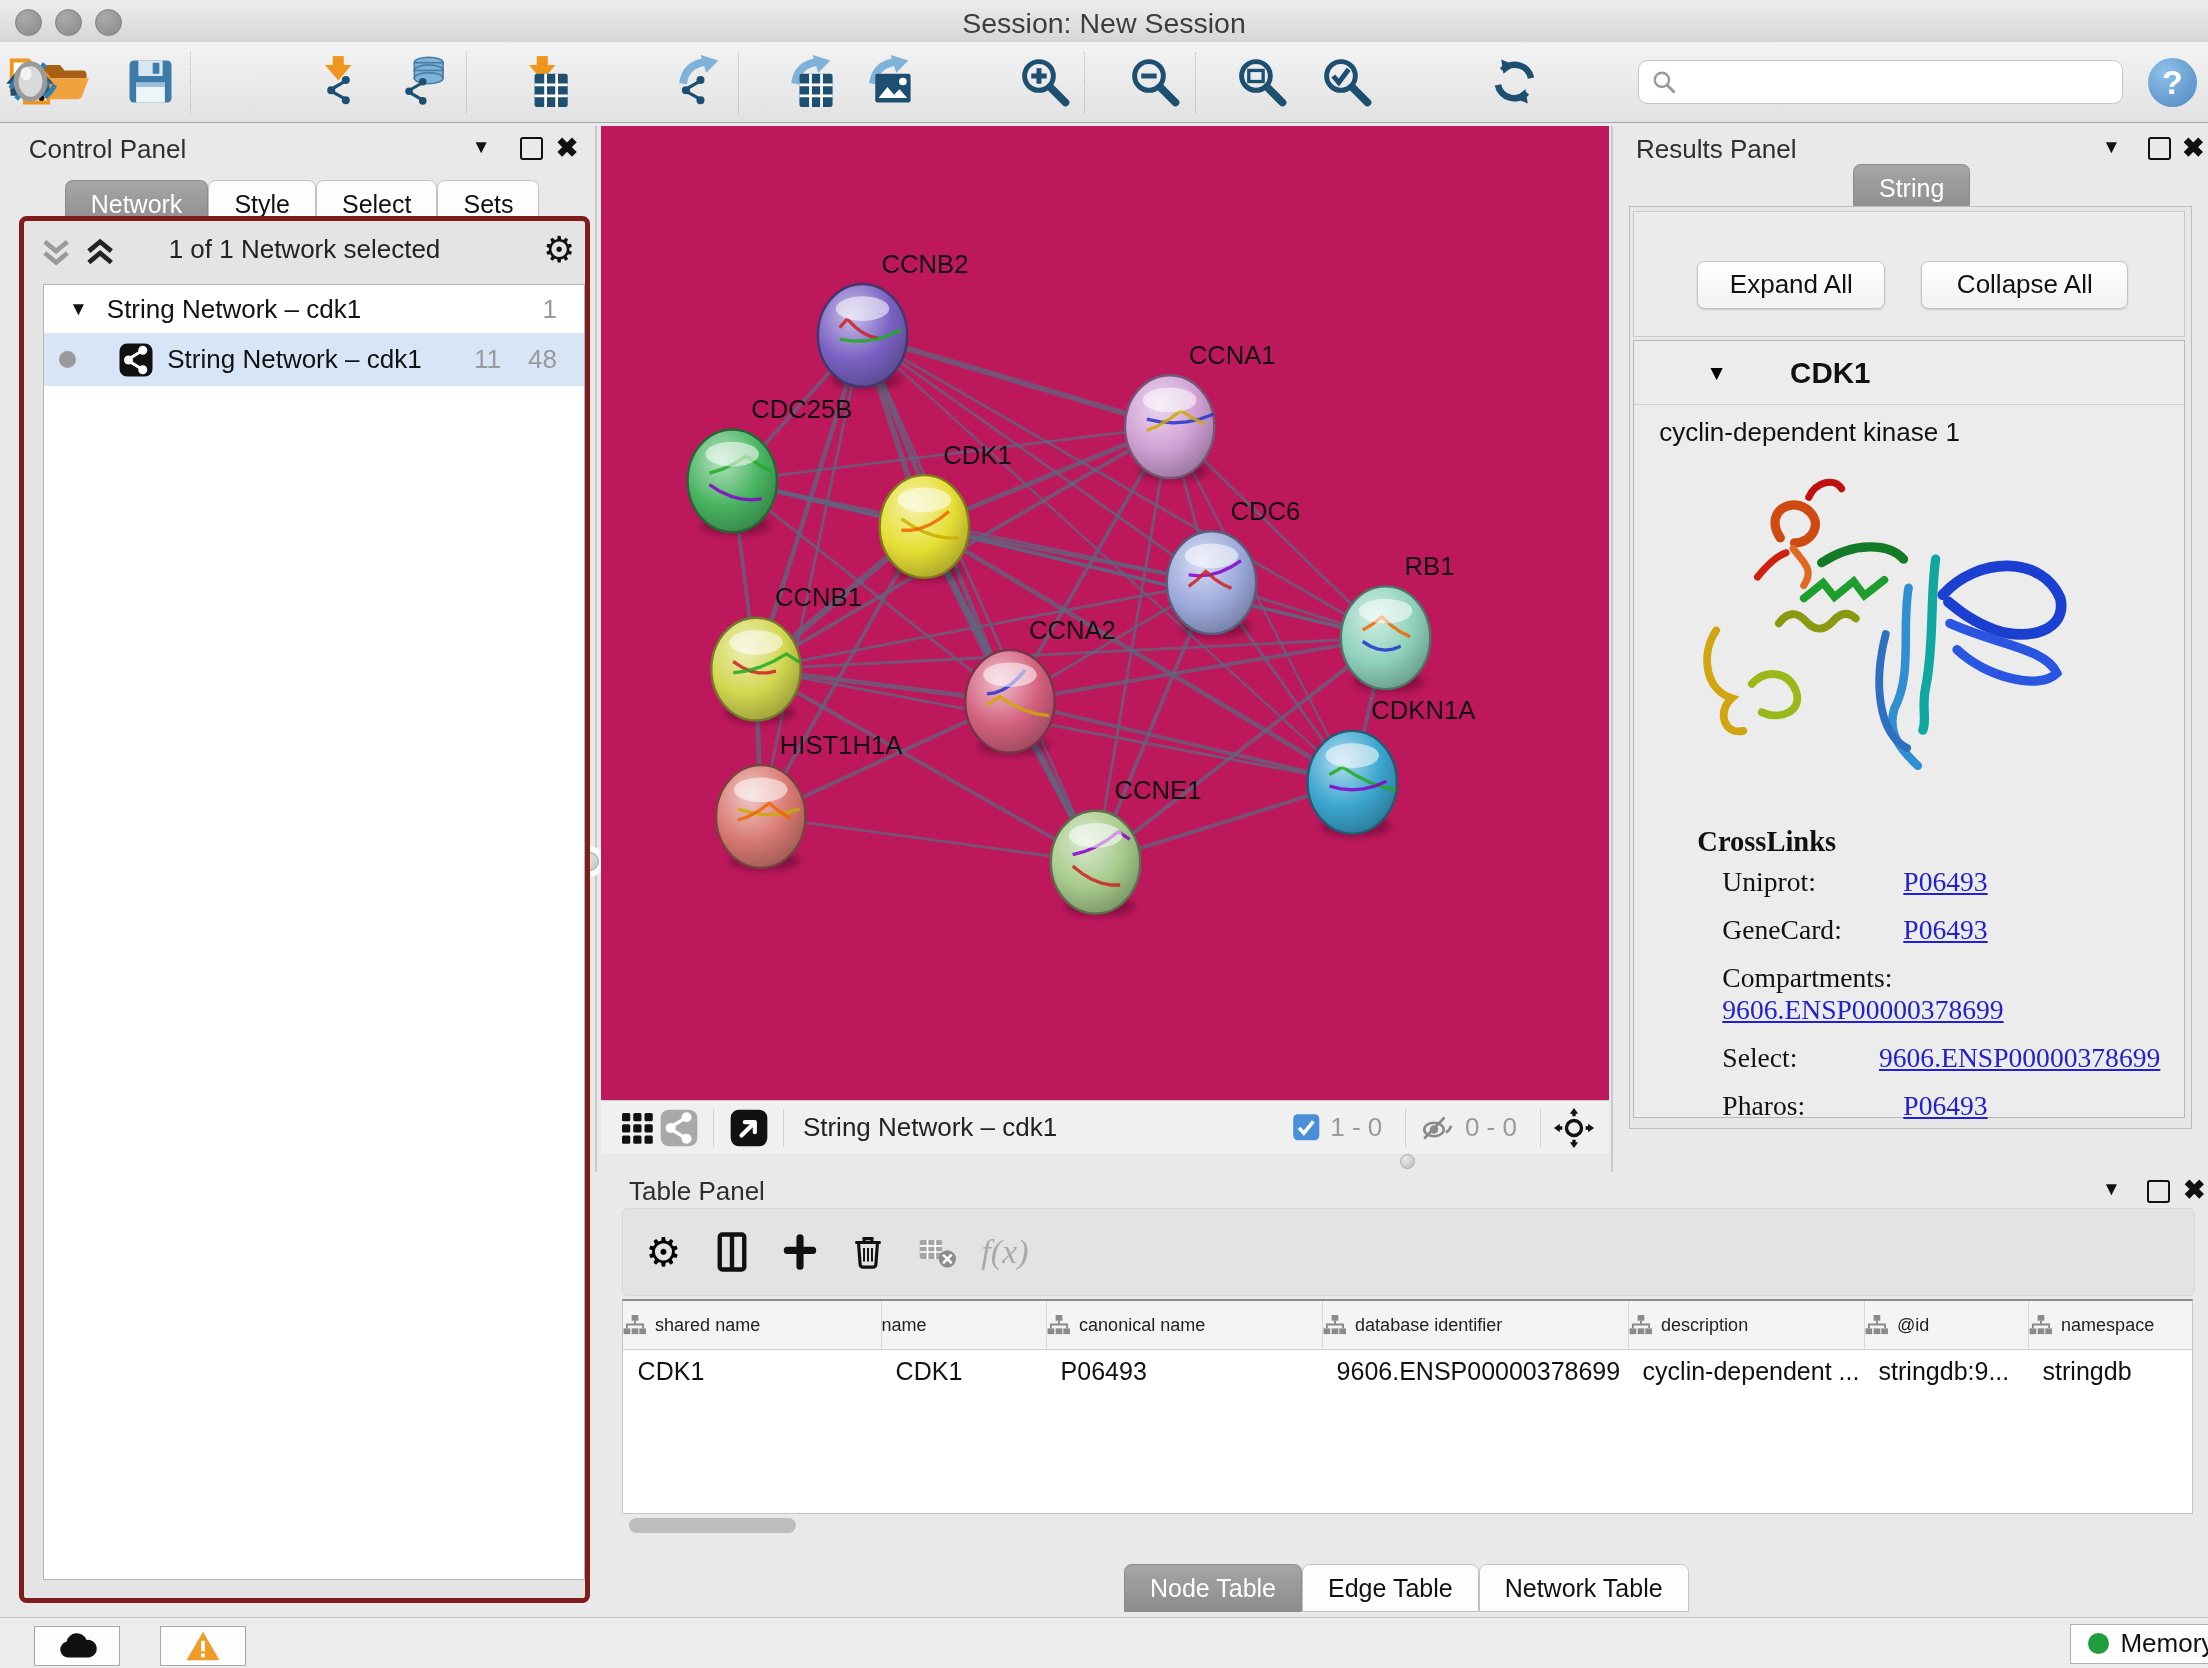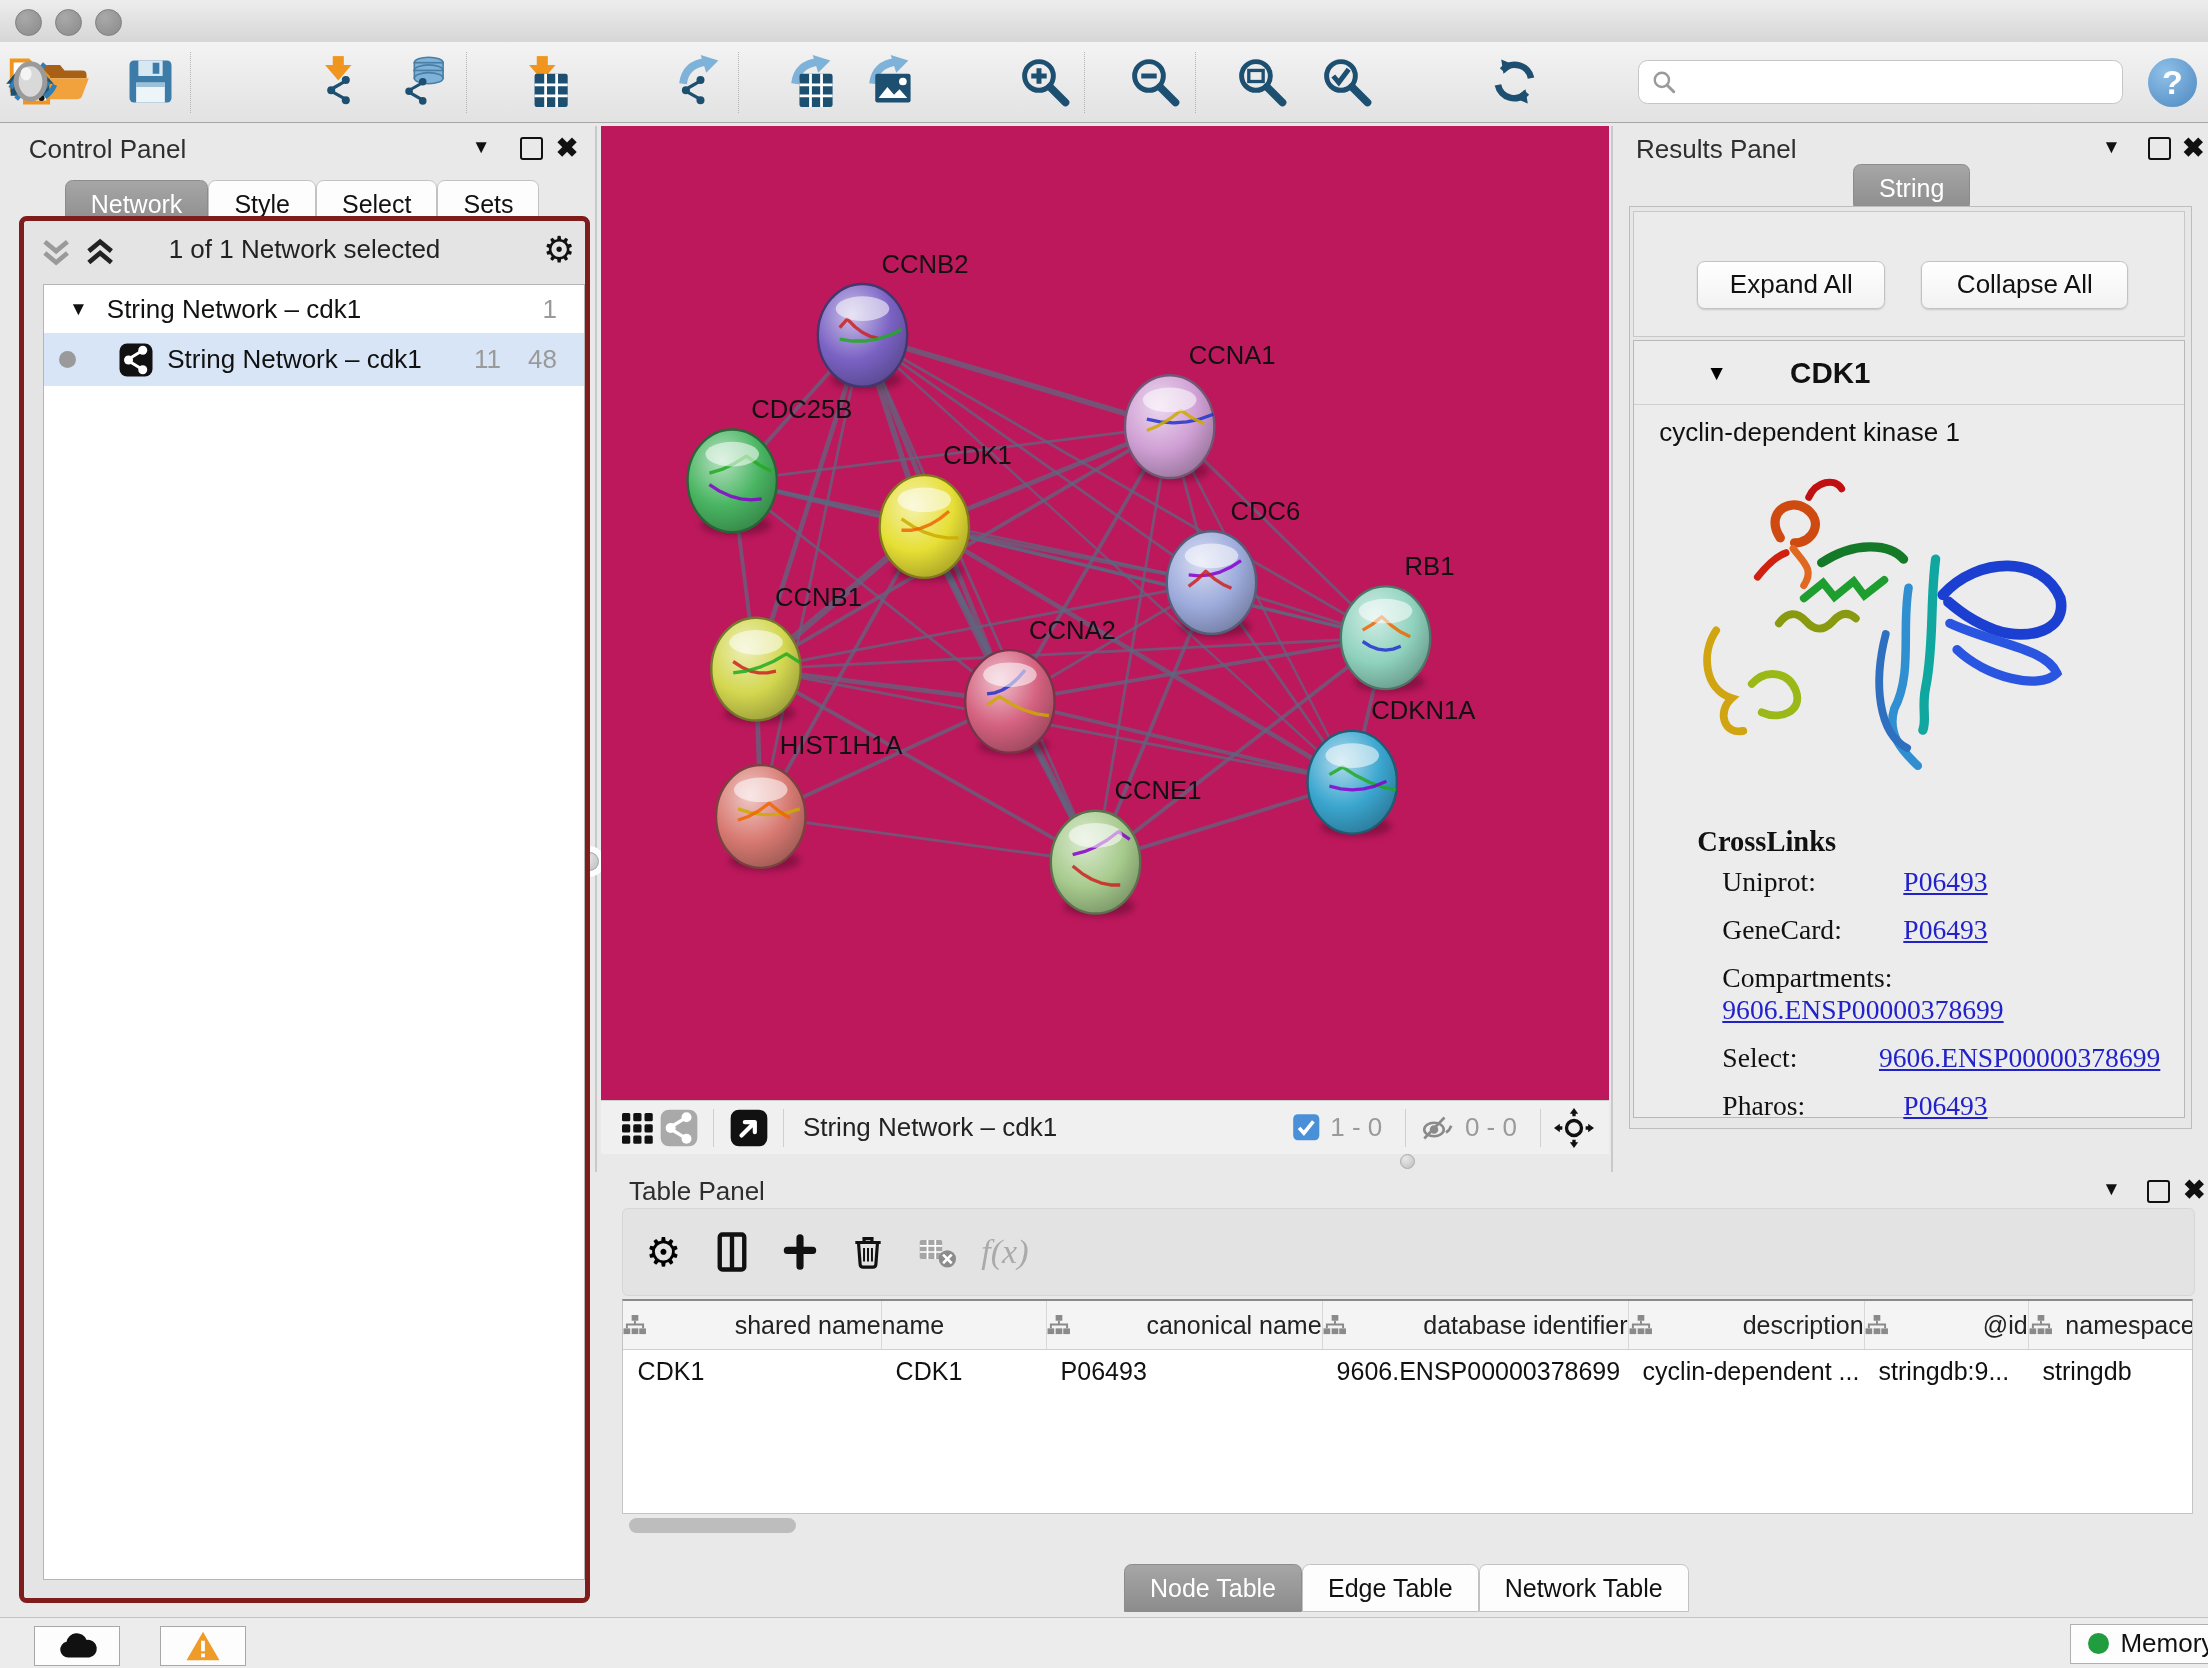--- a/index.html
+++ b/index.html
@@ -42,41 +42,42 @@
   .rbox{left:9.5px;top:80px;width:561px;height:921px;background:#e7e7e7;border:1.9px solid #bdbdbd;}
   .rbtn{font-size:26px;background:linear-gradient(#ffffff,#f2f2f2);border:1px solid #c2c2c2;border-radius:7.6px;padding:7.6px 0;text-align:center;color:#111;box-shadow:0 1px 1.9px rgba(0,0,0,.15);}
   .serif{font-family:"Liberation Serif",serif;}
   .xlink{color:#2222cc;text-decoration:underline;}
   
   .tpanel{left:614px;top:1172px;width:1586px;height:443px;}
   .ttoolbar{left:7.6px;top:36px;width:1571px;height:86px;background:#e3e3e3;border:1px solid #d6d6d6;border-radius:5.7px;display:flex;align-items:center;}
   .ttb{width:55px;height:55px;display:flex;align-items:center;justify-content:center;margin-left:13.3px;}
   .tablewrap{left:7.6px;top:127px;width:1571px;height:215px;background:#fff;border:1px solid #c4c4c4;border-top:2.9px solid #8a8a8a;box-sizing:border-box;overflow:hidden;}
   .thead{display:flex;height:48px;background:#f4f4f4;border-bottom:1.9px solid #cfcfcf;}
-  .th{display:flex;align-items:center;justify-content:space-between;font-size:25px;color:#222;border-left:1px solid #d8d8d8;box-sizing:border-box;white-space:nowrap;overflow:hidden;}
+  .th{display:flex;align-items:center;justify-content:flex-start;font-size:18px;color:#222;border-left:1px solid #d8d8d8;box-sizing:border-box;white-space:nowrap;overflow:hidden;}
   .th:first-child{border-left:none;}
   .trow{display:flex;height:42px;}
   .td{font-size:25px;color:#111;display:flex;align-items:center;padding-left:15px;box-sizing:border-box;white-space:nowrap;overflow:hidden;}
   .hscroll{left:15px;top:346px;width:167px;height:15px;background:#bdbdbd;border-radius:7.6px;}
   
   .statusbar{left:0;top:1617px;width:2208px;height:51px;background:#ececec;border-top:1.9px solid #c2c2c2;}
   .sbtn{top:7.6px;width:84px;height:38px;background:#fdfdfd;border:1.9px solid #a8a8a8;display:flex;align-items:center;justify-content:center;}
   .membtn{display:flex;align-items:center;gap:11.4px;font-size:26px;color:#111;background:#fdfdfd;border:1.9px solid #b0b0b0;padding:3.8px 17px;}
   .dot{width:21px;height:21px;border-radius:50%;}
   text{font-family:"Liberation Sans",sans-serif;}
 </style>
 </head>
 <body>
 
 <div id="app">
 
   <div class="abs titlebar">
     <div class="abs tlight" style="left:15px"></div>
     <div class="abs tlight" style="left:55px"></div>
     <div class="abs tlight" style="left:95px"></div>
+    <div class="abs wintitle">Session: New Session</div>
   </div>
 
   <div class="abs toolbar">
     <div id="tb-items">
         <div class="abs tbtn" style="left: 34px;">
           <svg viewBox="0 0 48 48">
             <path d="M5 13q0-4 4-4h11l4 5h16q4 0 4 4v3H5z" fill="#a85f16"></path>
             <path d="M3 21h43l-6 16q-1 3-4 3H11q-3 0-4-3z" fill="#f2a23c"></path>
           </svg>
         </div>

